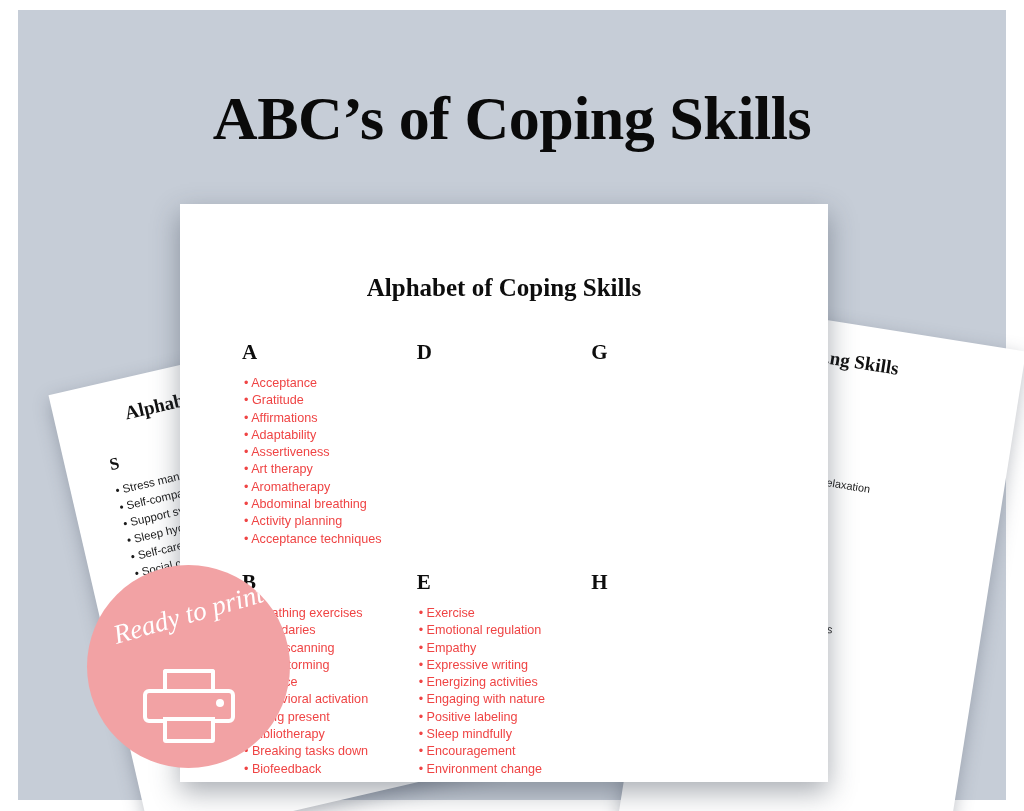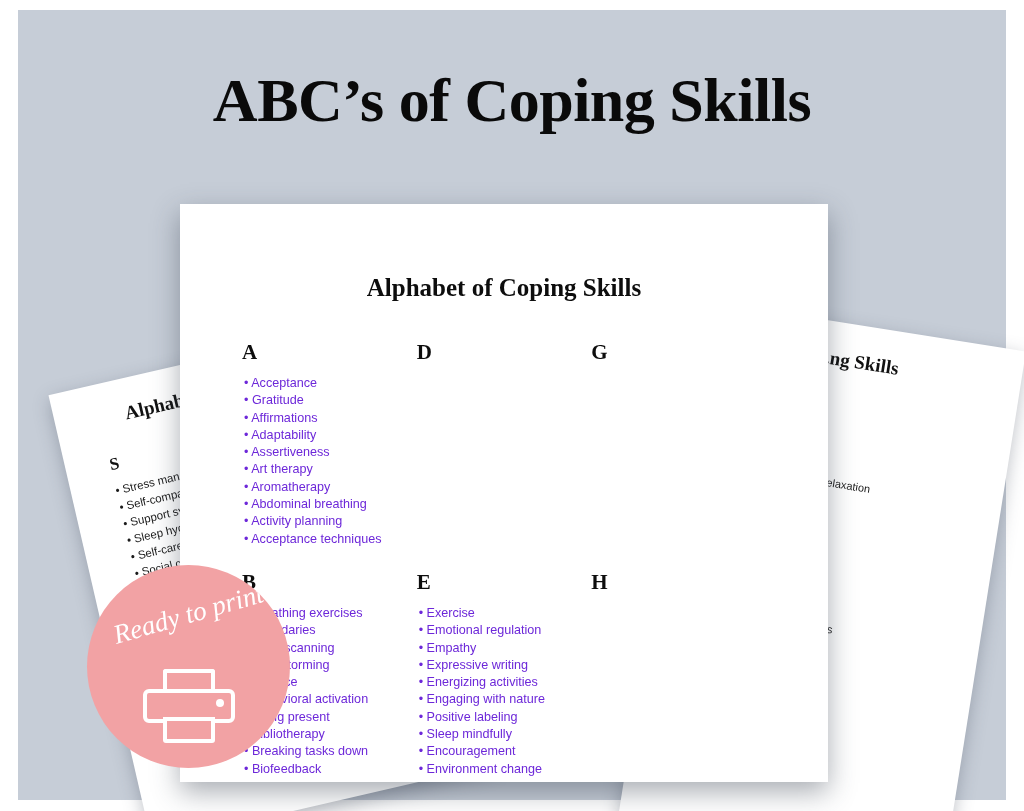--- a/index.html
+++ b/index.html
@@ -30,21 +30,21 @@
     top: 10px;
     width: 988px;
     height: 790px;
     background: #c6cdd7;
   }
 
   
   .main-title {
     position: absolute;
     left: 0;
-    top: 65px;
+    top: 83px;
     width: 1024px;
     text-align: center;
     font-family: "Liberation Serif", serif;
     font-weight: bold;
     font-size: 62px;
     letter-spacing: -0.5px;
     color: #0a0a0a;
     white-space: nowrap;
   }
 
@@ -158,21 +158,21 @@
     font-size: 21px;
     color: #0d0d0d;
     margin-bottom: 10px;
   }
   .col ul {
     list-style: none;
     margin: 0 0 0 2px;
     padding: 0;
     font-size: 12.6px;
     line-height: 17.3px;
-    color: #6d28d9;
+    color: #ef4444;
   }
   .col li::before { content: "• "; }
   .grid.second { margin-top: 22px; }
 
   
   .badge {
     position: absolute;
     left: 87px;
     top: 565px;
     width: 203px;

